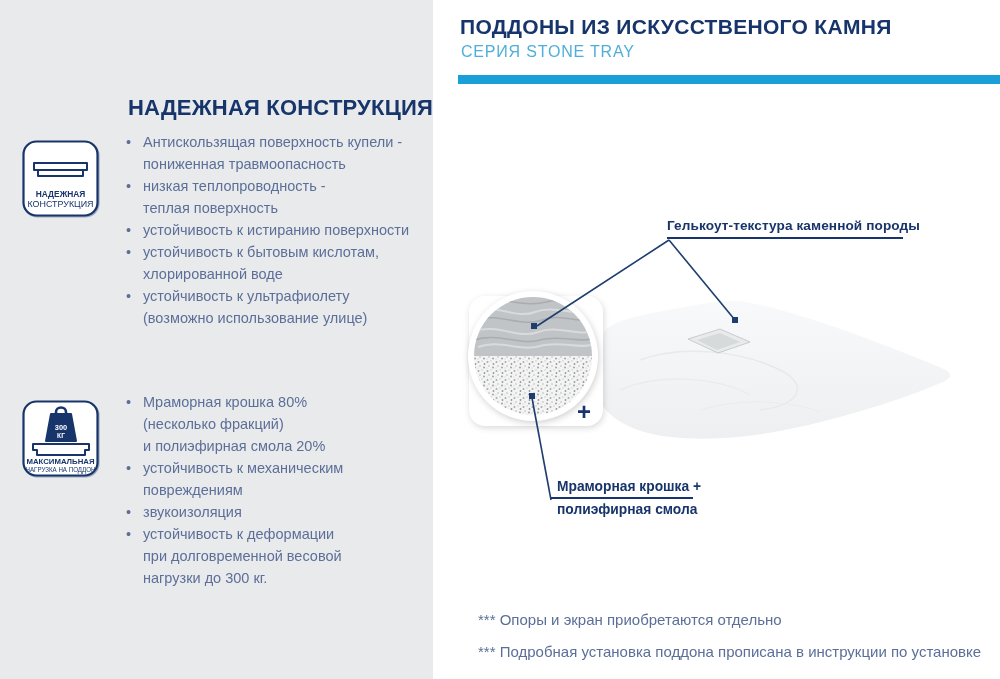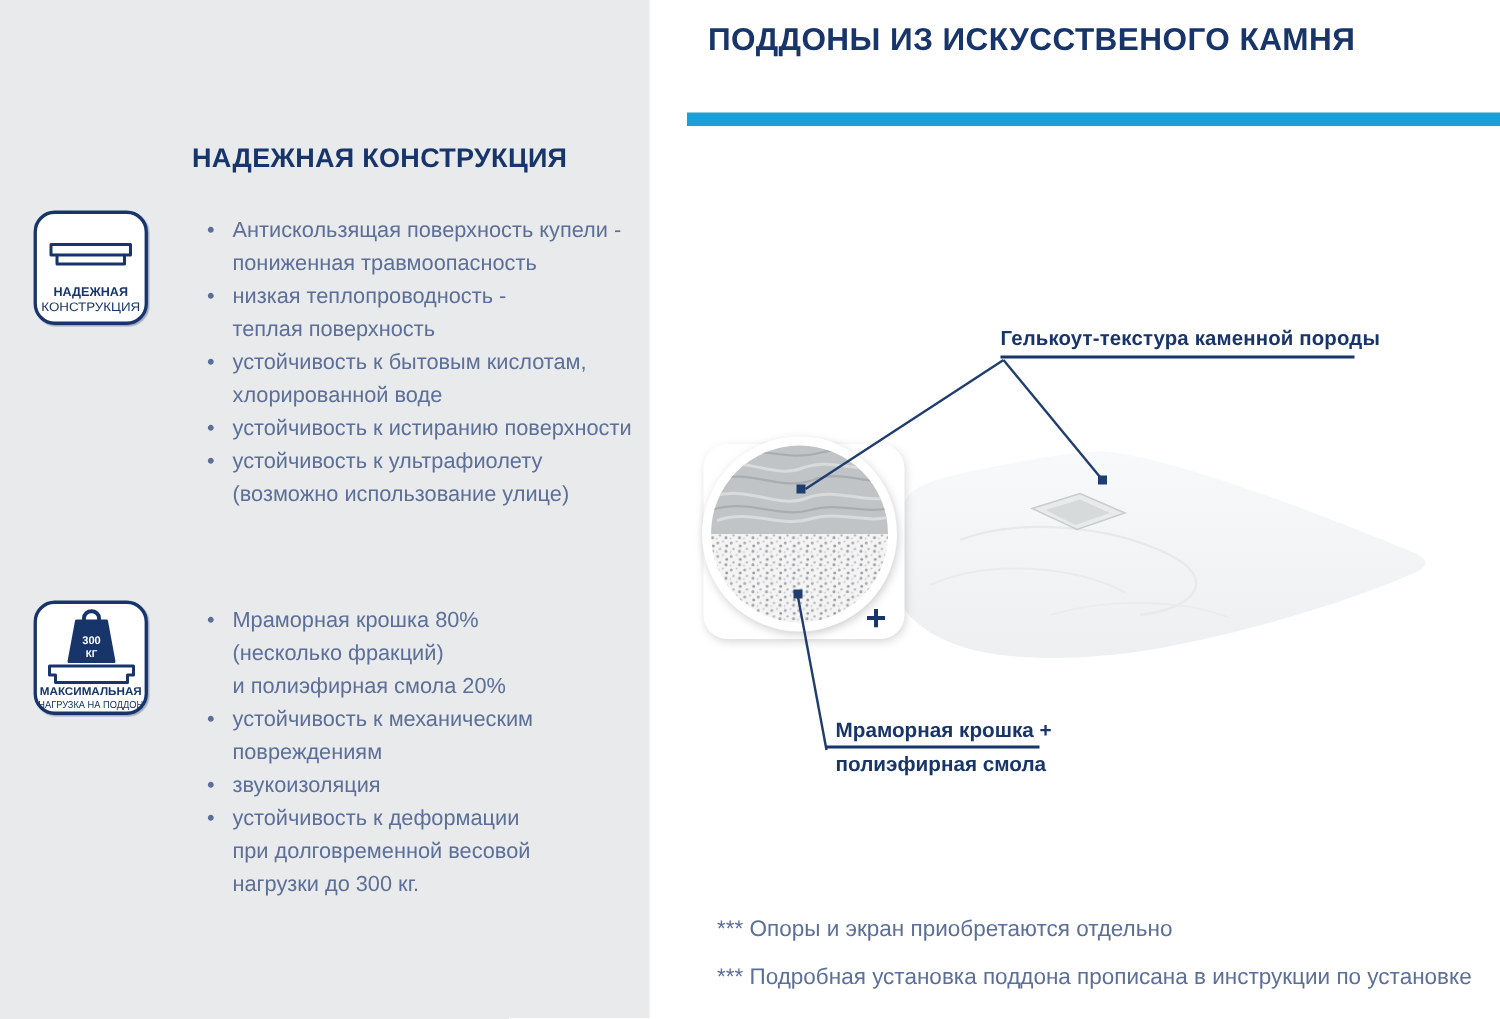--- a/index.html
+++ b/index.html
@@ -2,35 +2,35 @@
 <html><head>
 <meta charset="utf-8">
 <style>
   html,body{margin:0;padding:0;background:#fff;}
   #page{position:relative;width:1000px;height:679px;overflow:hidden;background:#ffffff;
         font-family:"Liberation Sans", sans-serif;}
   
   .left-panel{position:absolute;left:0;top:0;width:433px;height:679px;background:#e9eaeb;}
   
   .hdr-title{position:absolute;left:460px;top:15px;font-size:21px;font-weight:bold;
-             color:#17356b;letter-spacing:0.3px;white-space:nowrap;margin-left:12px;}
+             color:#17356b;letter-spacing:0.3px;white-space:nowrap;}
   .hdr-sub{position:absolute;left:461px;top:43px;font-size:16px;color:#4fafd9;
            letter-spacing:0.8px;white-space:nowrap;}
   .accent-bar{position:absolute;left:458px;top:75px;width:542px;height:9px;background:#1a9fd9;}
   
   .logo{position:absolute;left:900px;top:4px;width:96px;height:64px;}
   .logo-para{position:absolute;transform:skewX(-27deg);}
   .logo-para.back{left:53px;top:1px;width:30px;height:36px;background:#7cc3e6;}
   .logo-para.front{left:41px;top:11px;width:25px;height:30px;background:#29b2e3;}
   .logo-text{position:absolute;left:0;top:20px;font-size:31px;font-weight:bold;
              color:#17356b;letter-spacing:-1px;}
   
-  .sec-heading{position:absolute;left:128px;top:95px;font-size:18px;font-weight:bold;
+  .sec-heading{position:absolute;left:128px;top:95px;font-size:22px;font-weight:bold;
                color:#17356b;letter-spacing:0.2px;white-space:nowrap;}
-  .feature-list{position:absolute;left:126px;width:300px;margin:12px;padding:0;list-style:none;
+  .feature-list{position:absolute;left:126px;width:300px;margin:0;padding:0;list-style:none;
                 color:#5c6f99;font-size:14.5px;line-height:22px;}
   .feature-list.one{top:131px;}
   .feature-list.two{top:391px;}
   .feature-list li{position:relative;padding-left:17px;white-space:pre-wrap;}
   .feature-list li::before{content:"\2022";position:absolute;left:0;top:0;color:#5c6f99;}
   
   .badge{position:absolute;left:21px;width:80px;height:80px;}
   .badge.b1{top:139px;}
   .badge.b2{top:399px;}
   
@@ -48,20 +48,21 @@
   .figure-svg{position:absolute;left:440px;top:200px;}
 </style>
 </head>
 <body>
 
 <div id="page">
 
   <div class="left-panel"></div>
 
   <div class="hdr-title">ПОДДОНЫ ИЗ ИСКУССТВЕНОГО КАМНЯ</div>
+  <div class="hdr-sub">СЕРИЯ STONE TRAY</div>
   <div class="accent-bar"></div>
 
   <div class="sec-heading">НАДЕЖНАЯ КОНСТРУКЦИЯ</div>
 
   <svg class="badge b1" width="80" height="80" viewBox="0 0 80 80">
     <rect x="2.5" y="2.5" width="74" height="74" rx="13" fill="#ffffff" stroke="#17356b" stroke-width="2.2" style="filter:drop-shadow(1.5px 1.5px 0 rgba(23,53,107,0.35))"></rect>
     <g stroke="#17356b" stroke-width="2" fill="#ffffff" stroke-linejoin="round">
       <path d="M13,24 h53 v7 h-4 v6 h-45 v-6 h-4 z"></path>
       <line x1="17" y1="31" x2="62" y2="31"></line>
     </g>
@@ -82,23 +83,23 @@
     </g>
     <text x="39.5" y="64.5" text-anchor="middle" font-size="7.5" font-weight="bold" fill="#17356b" textLength="68" lengthAdjust="spacingAndGlyphs">МАКСИМАЛЬНАЯ</text>
     <text x="39.5" y="73" text-anchor="middle" font-size="6.8" fill="#17356b" textLength="70" lengthAdjust="spacingAndGlyphs">НАГРУЗКА НА ПОДДОН</text>
   </svg>
 
   <ul class="feature-list one">
     <li>Антискользящая поверхность купели -
 пониженная травмоопасность</li>
     <li>низкая теплопроводность -
 теплая поверхность</li>
+    <li>устойчивость к истиранию поверхности</li>
     <li>устойчивость к бытовым кислотам,
 хлорированной воде</li>
-    <li>устойчивость к истиранию поверхности</li>
     <li>устойчивость к ультрафиолету
 (возможно использование улице)</li>
   </ul>
   <ul class="feature-list two">
     <li>Мраморная крошка 80%
 (несколько фракций)
 и полиэфирная смола 20%</li>
     <li>устойчивость к механическим
 повреждениям</li>
     <li>звукоизоляция</li>

